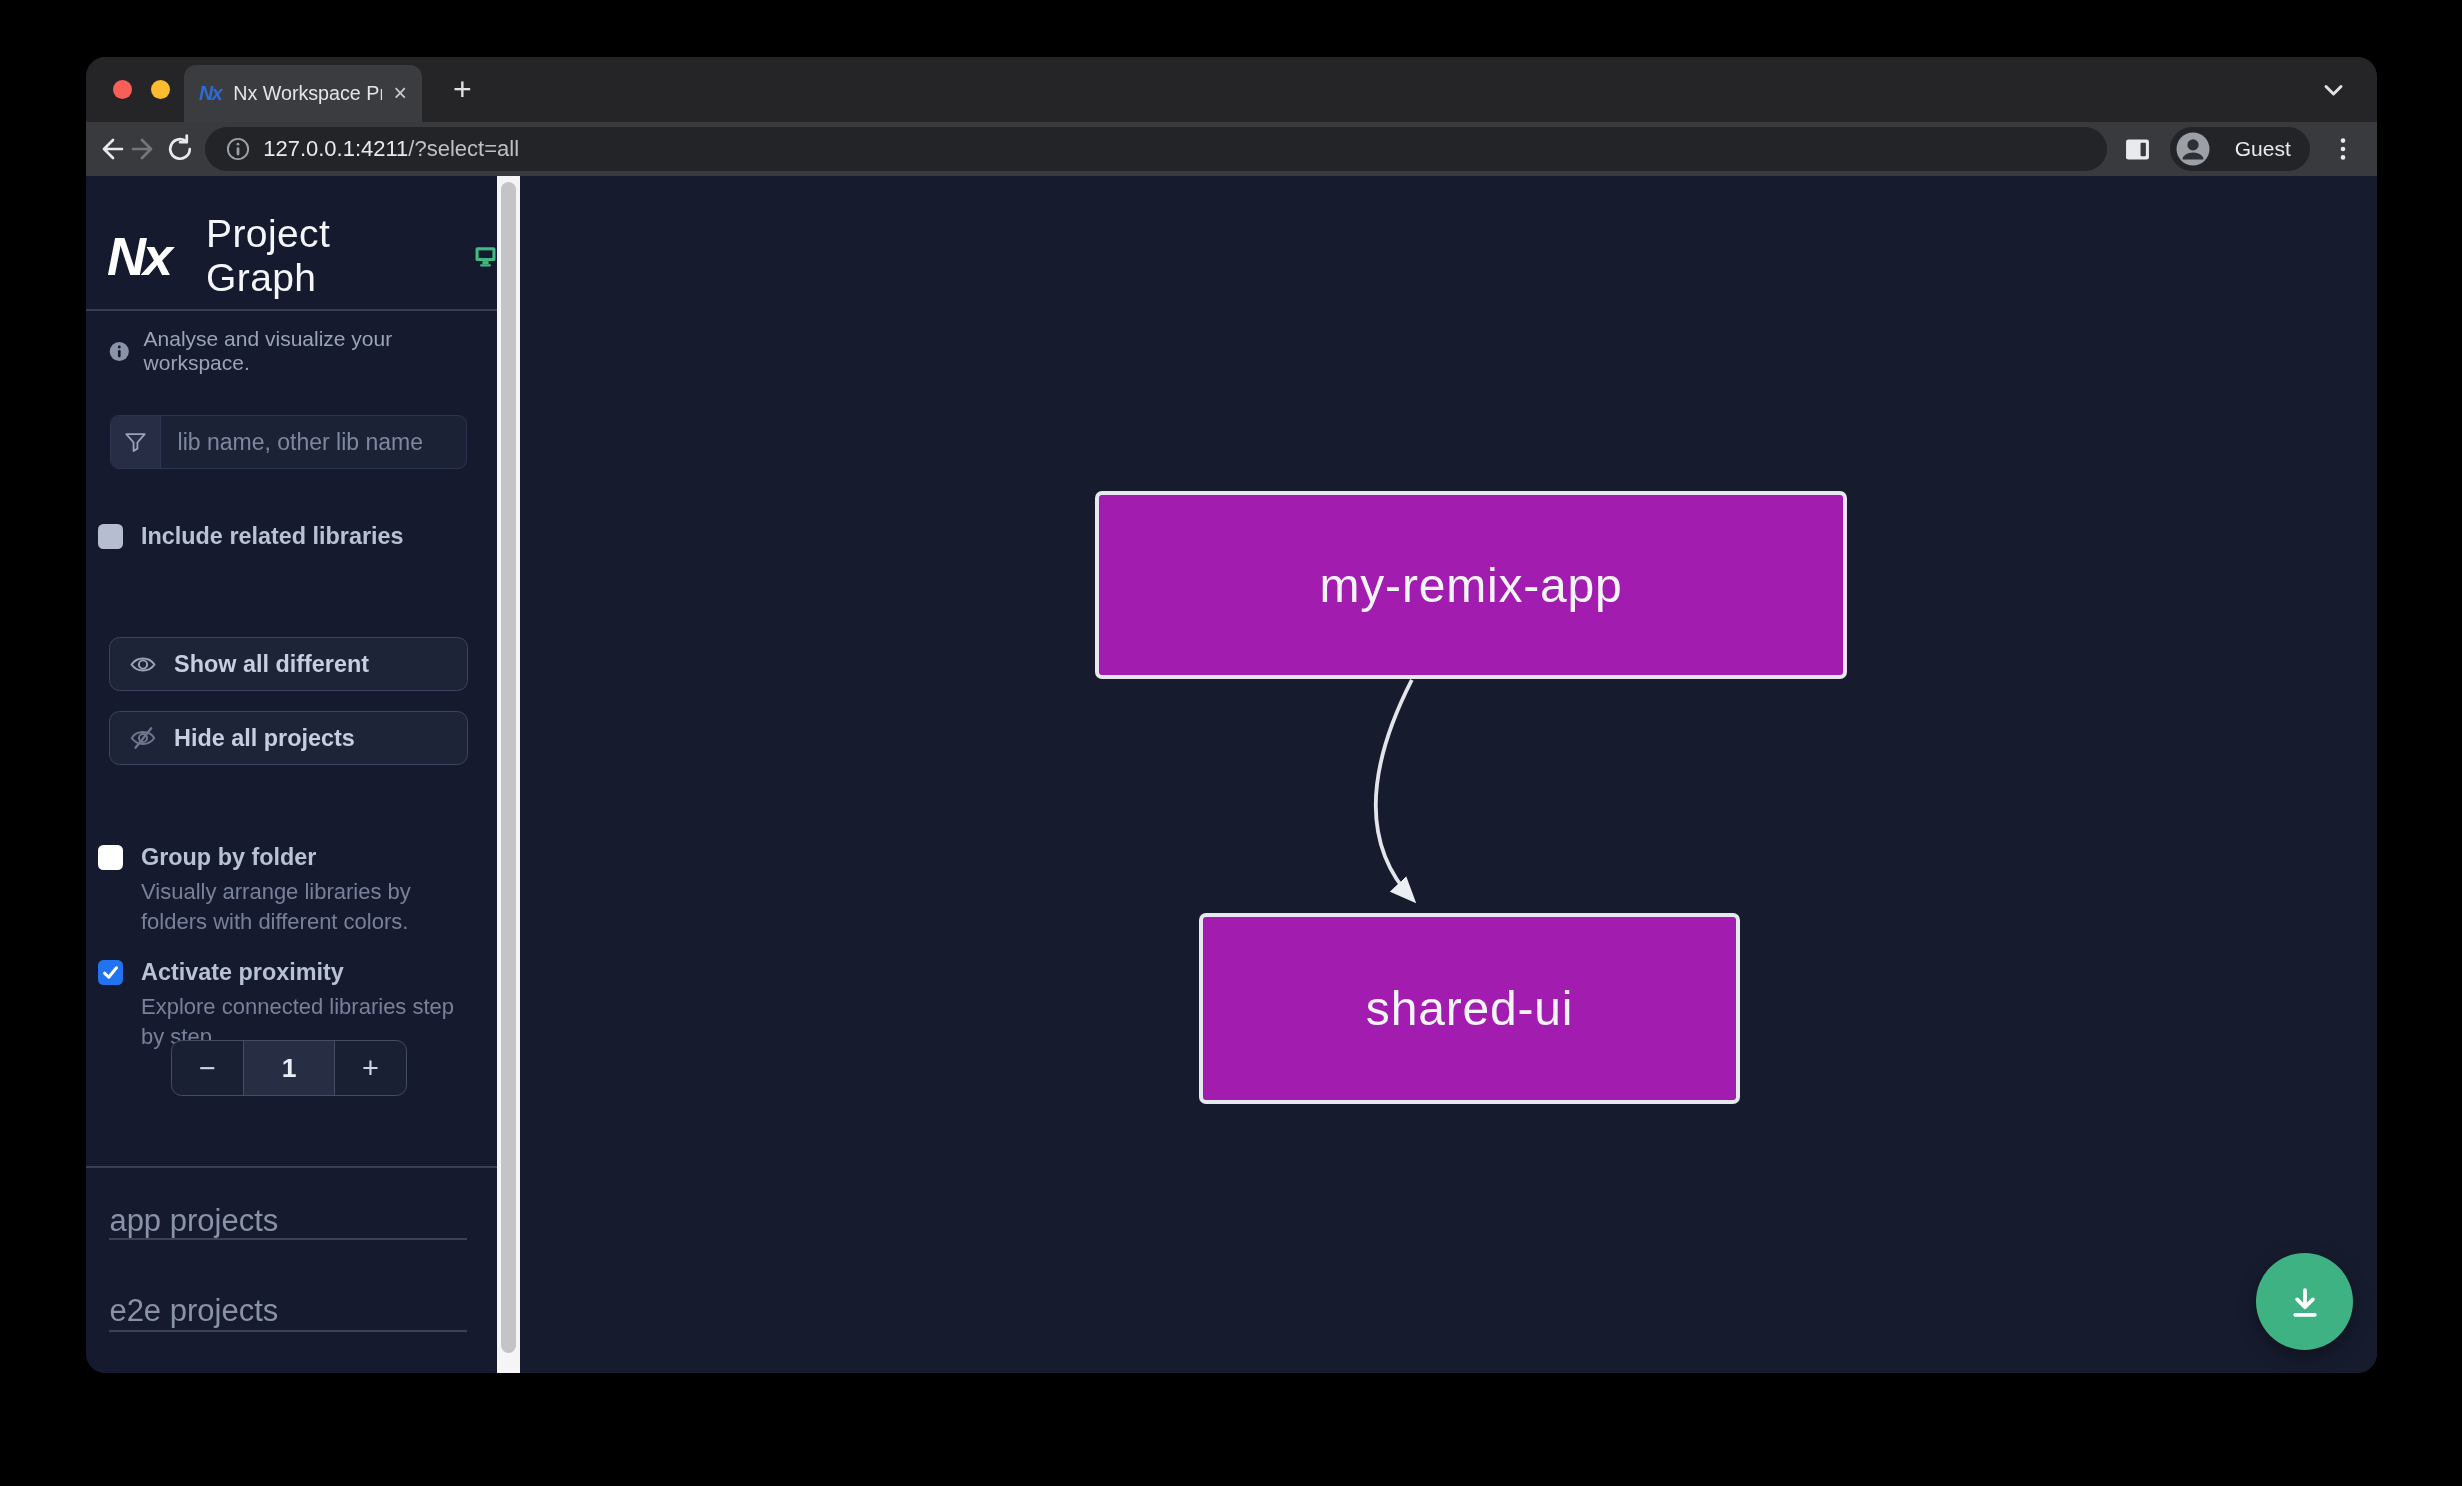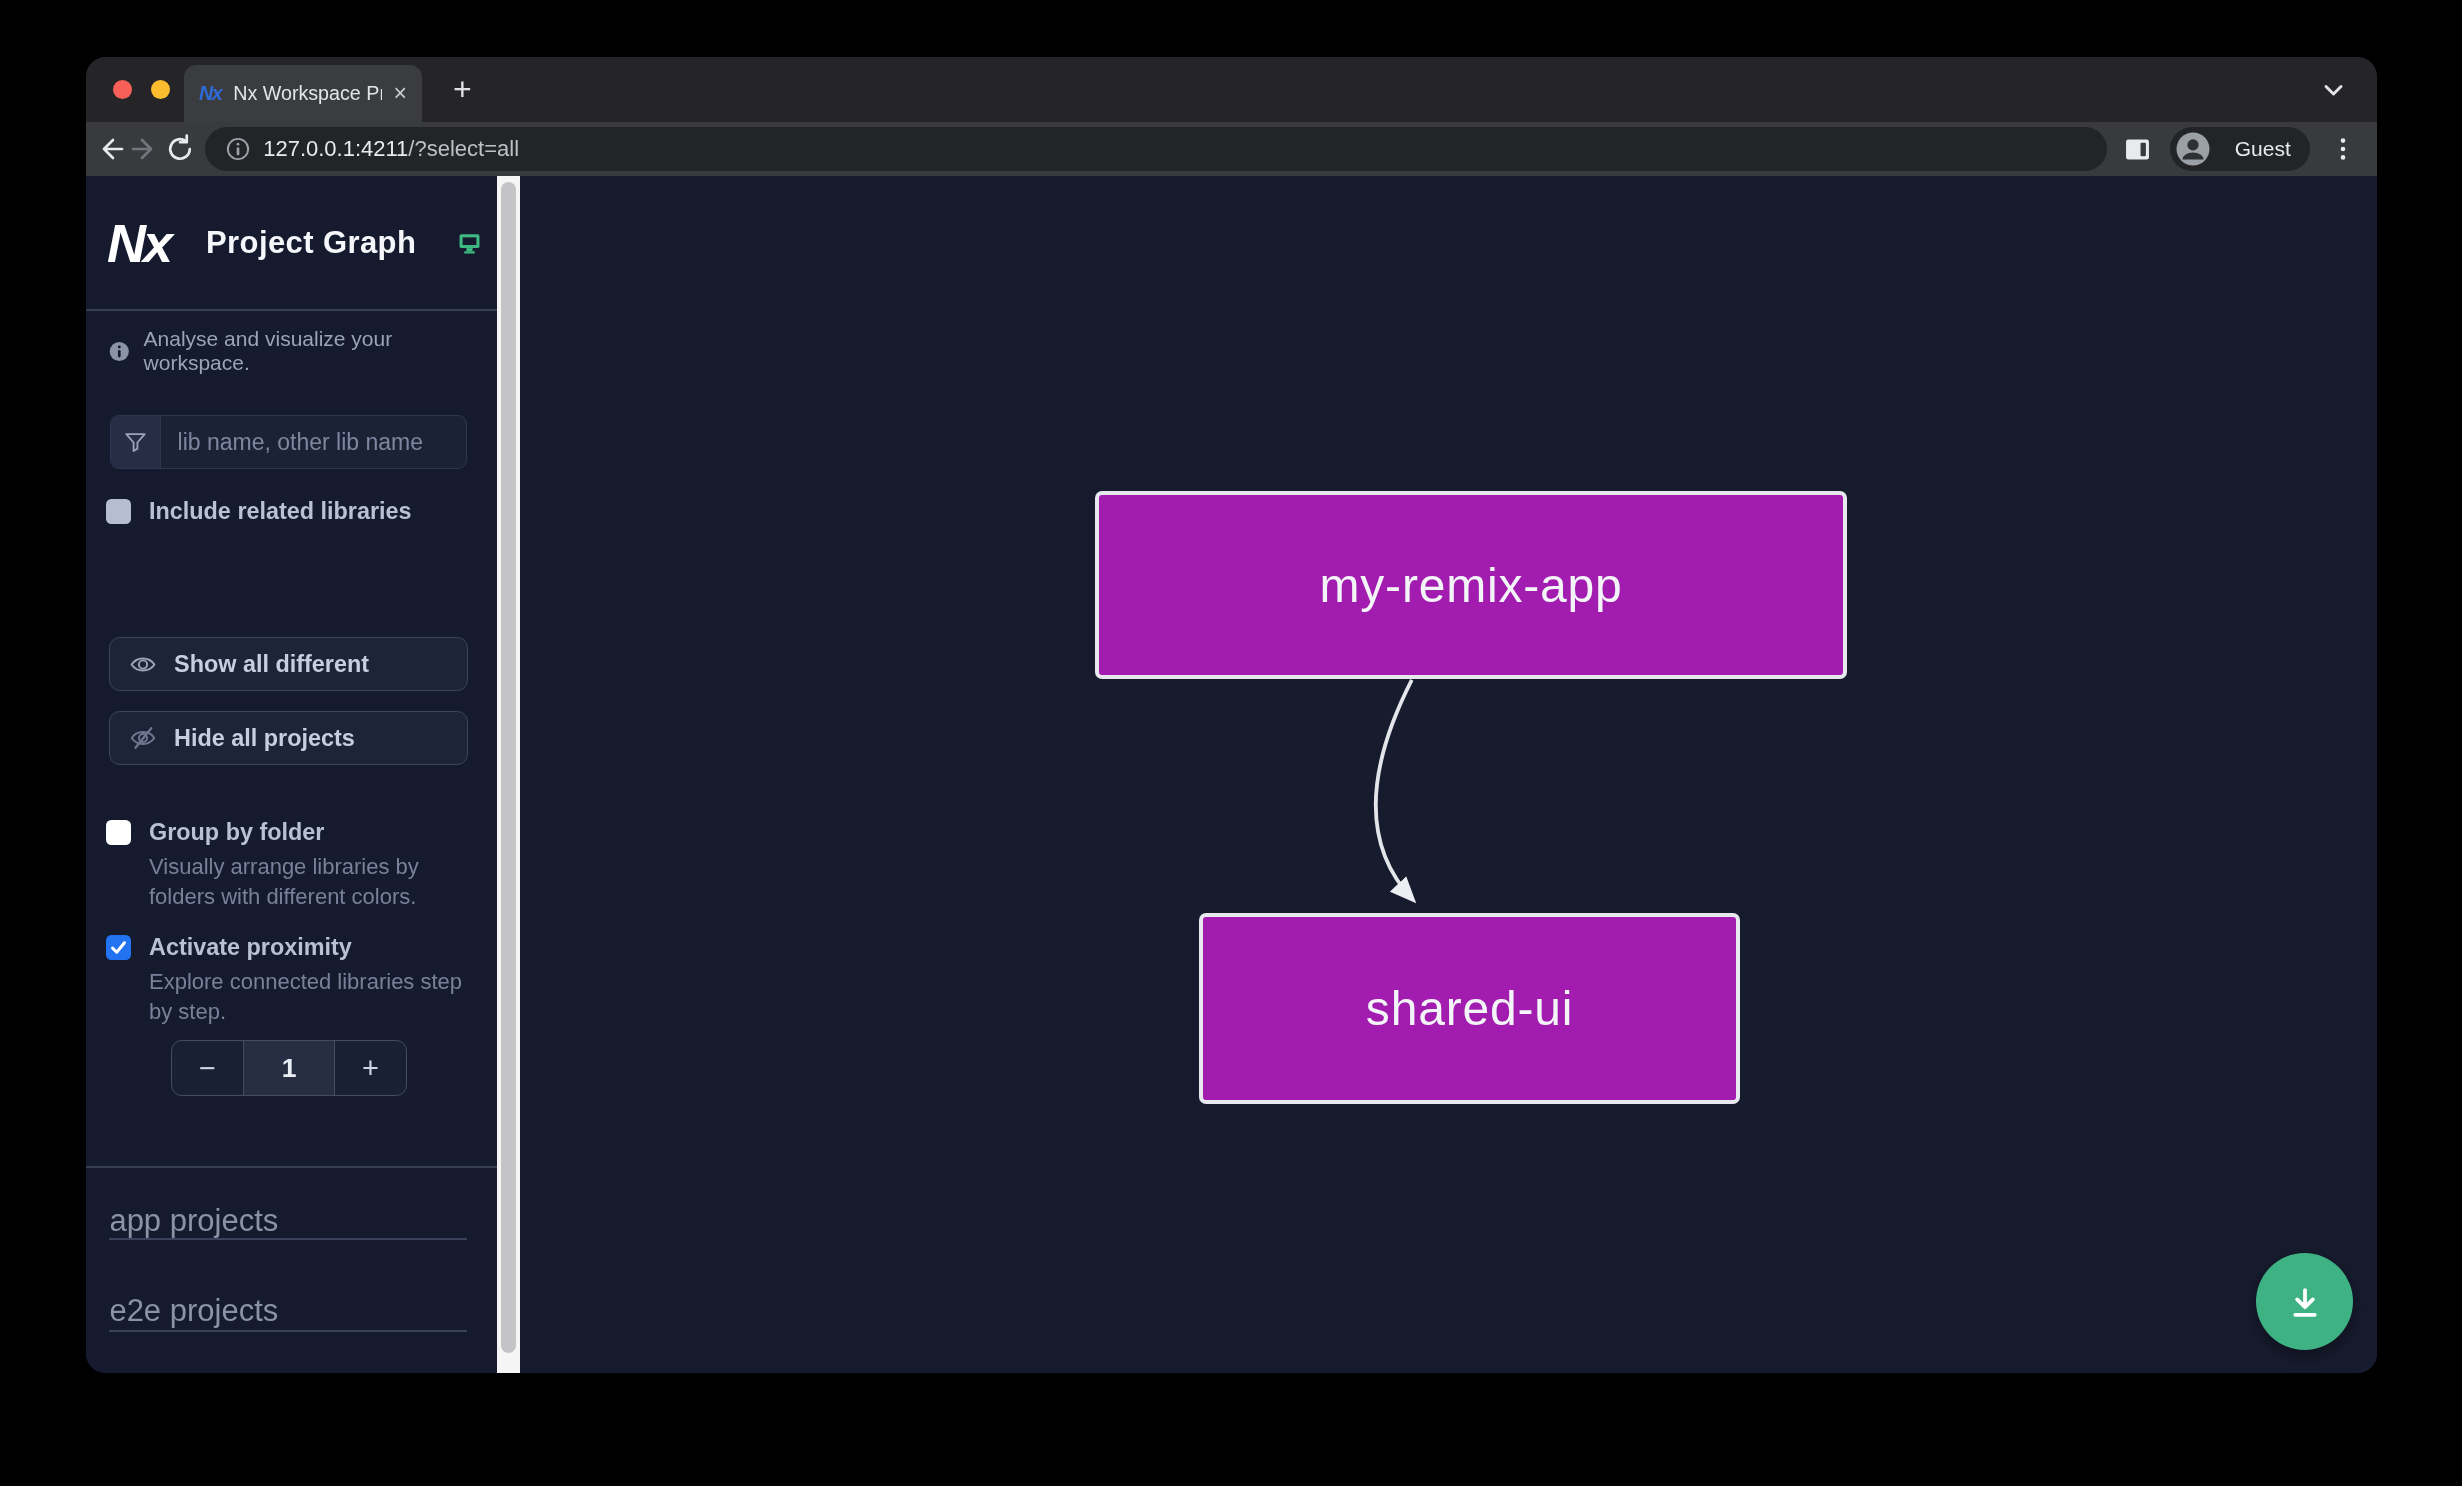--- a/index.html
+++ b/index.html
@@ -38,35 +38,35 @@
 
   
   .content { flex: 1; display: flex; background: #151a2e; position: relative; }
 
   .sidebar { width: 411px; flex: none; position: relative; background: #151a2e; }
   .divider { position: absolute; left: 0; width: 411px; height: 1.5px; background: #363d54; }
   .inner-rule { position: absolute; left: 23.4px; width: 358px; height: 1.5px; background: #3a415a; }
 
   .sb-header { position: absolute; left: 21px; top: 36px; display: flex; align-items: center; }
   .nx-logo { font-weight: 800; font-size: 54px; color: #fff; letter-spacing: -3px; font-style: italic; }
-  .app-title { font-size: 31px; font-weight: 700; color: #f4f6fa; margin-left: 36px; letter-spacing: 0.4px; }
+  .app-title { font-size: 39px; font-weight: 400; color: #f4f6fa; margin-left: 36px; letter-spacing: 0.4px; }
   .monitor-wrap { margin-left: 42px; margin-top: 4.5px; }
 
   .tagline { position: absolute; left: 23.4px; top: 151px; display: flex; align-items: center; gap: 13.6px; }
   .tagline-text { color: #9aa3b8; font-size: 21px; }
 
   .filterbox { position: absolute; left: 24px; top: 239px; width: 357px; height: 54px;
                border: 1.5px solid #2e3550; border-radius: 9px; background: #1c2236; display: flex; overflow: hidden; }
   .filter-icon-seg { width: 50px; background: #262d44; border-right: 1.5px solid #2e3550;
                      display: flex; align-items: center; justify-content: center; flex: none; }
   .filterbox input { flex: 1; background: transparent; border: none; outline: none; color: #b9c1d4;
                      font-size: 23px; padding: 0 16.6px; font-family: "Liberation Sans", sans-serif; }
   .filterbox input::placeholder { color: #7e87a0; }
 
-  .cb-row { position: absolute; left: 20px; }
+  .cb-row { position: absolute; left: 12px; margin-top: 25px; }
   .cb-box { position: absolute; left: 0; top: 1.5px; width: 25px; height: 25px; border-radius: 5.3px; }
   .cb-box.muted { background: #b6bdd0; }
   .cb-box.white { background: #ffffff; }
   .cb-box.blue  { background: #2173f2; display: flex; align-items: center; justify-content: center; }
   .cb-label { margin-left: 43px; font-size: 23.4px; font-weight: 600; color: #b9c1d4; line-height: 29px; }
   .cb-desc  { margin-left: 43px; margin-top: 4.5px; width: 337px; font-size: 22px; color: #79819a; line-height: 30px; }
 
   .sb-btn { position: absolute; left: 23.4px; width: 359px; height: 54px; background: #1d2438;
             border: 1.5px solid #3d4560; border-radius: 10.6px; display: flex; align-items: center;
             padding: 0 19.7px; gap: 18px; cursor: default; }

